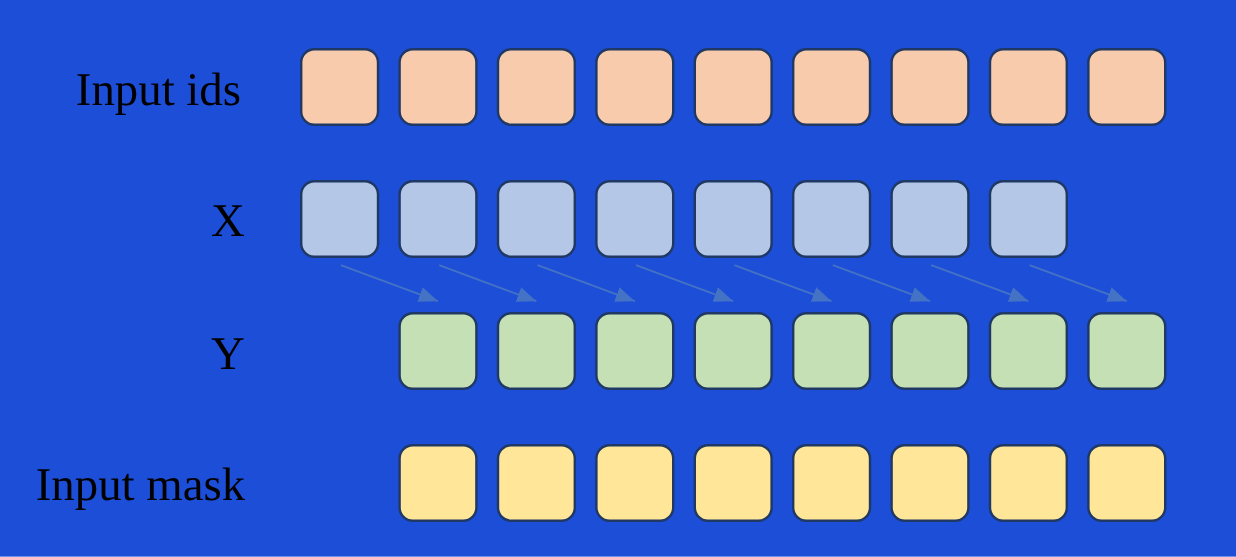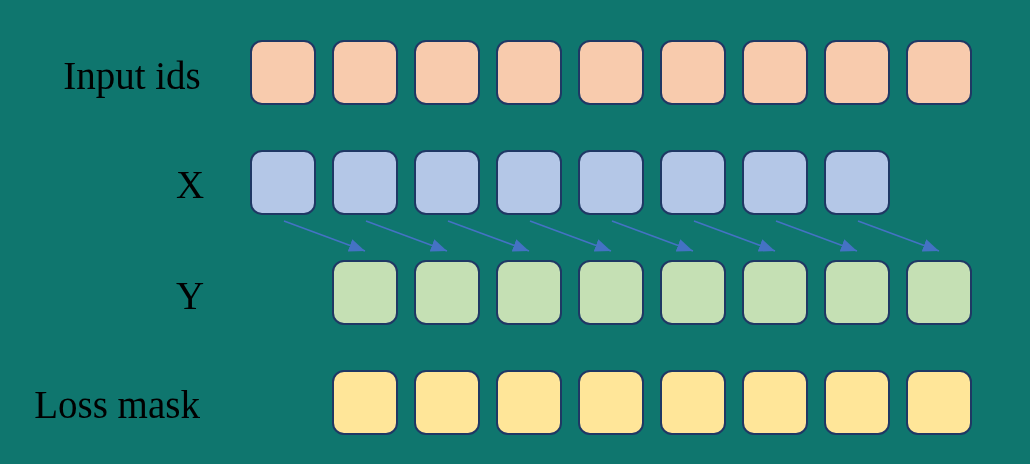--- a/index.html
+++ b/index.html
@@ -1,20 +1,20 @@
 <!DOCTYPE html>
 <html><head>
 <meta charset="utf-8">
 <style>
   html, body { margin: 0; padding: 0; background: #ffffff; }
   .canvas {
     position: relative;
     width: 1030px;
     height: 464px;
-    background: #0f766e;
+    background: #1d4ed8;
     overflow: hidden;
     font-family: "Liberation Serif", "DejaVu Serif", serif;
   }
   .row-label {
     position: absolute;
     transform: translate(-50%, -50%);
     font-size: 39px;
     line-height: 1;
     color: #000000;
     white-space: nowrap;
@@ -39,21 +39,21 @@
     pointer-events: none;
   }
 </style>
 </head>
 <body>
 
 <div class="canvas">
   <div class="row-label" id="label-input-ids">Input ids</div>
   <div class="row-label" id="label-x">X</div>
   <div class="row-label" id="label-y">Y</div>
-  <div class="row-label" id="label-loss-mask">Loss mask</div>
+  <div class="row-label" id="label-loss-mask">Input mask</div>
 
   <div id="squares-layer">
       <div class="sq" style="left: 250px; top: 40px; background: rgb(248, 203, 173); border-color: rgb(31, 56, 100);"></div>
       <div class="sq" style="left: 332px; top: 40px; background: rgb(248, 203, 173); border-color: rgb(31, 56, 100);"></div>
       <div class="sq" style="left: 414px; top: 40px; background: rgb(248, 203, 173); border-color: rgb(31, 56, 100);"></div>
       <div class="sq" style="left: 496px; top: 40px; background: rgb(248, 203, 173); border-color: rgb(31, 56, 100);"></div>
       <div class="sq" style="left: 578px; top: 40px; background: rgb(248, 203, 173); border-color: rgb(31, 56, 100);"></div>
       <div class="sq" style="left: 660px; top: 40px; background: rgb(248, 203, 173); border-color: rgb(31, 56, 100);"></div>
       <div class="sq" style="left: 742px; top: 40px; background: rgb(248, 203, 173); border-color: rgb(31, 56, 100);"></div>
       <div class="sq" style="left: 824px; top: 40px; background: rgb(248, 203, 173); border-color: rgb(31, 56, 100);"></div>

